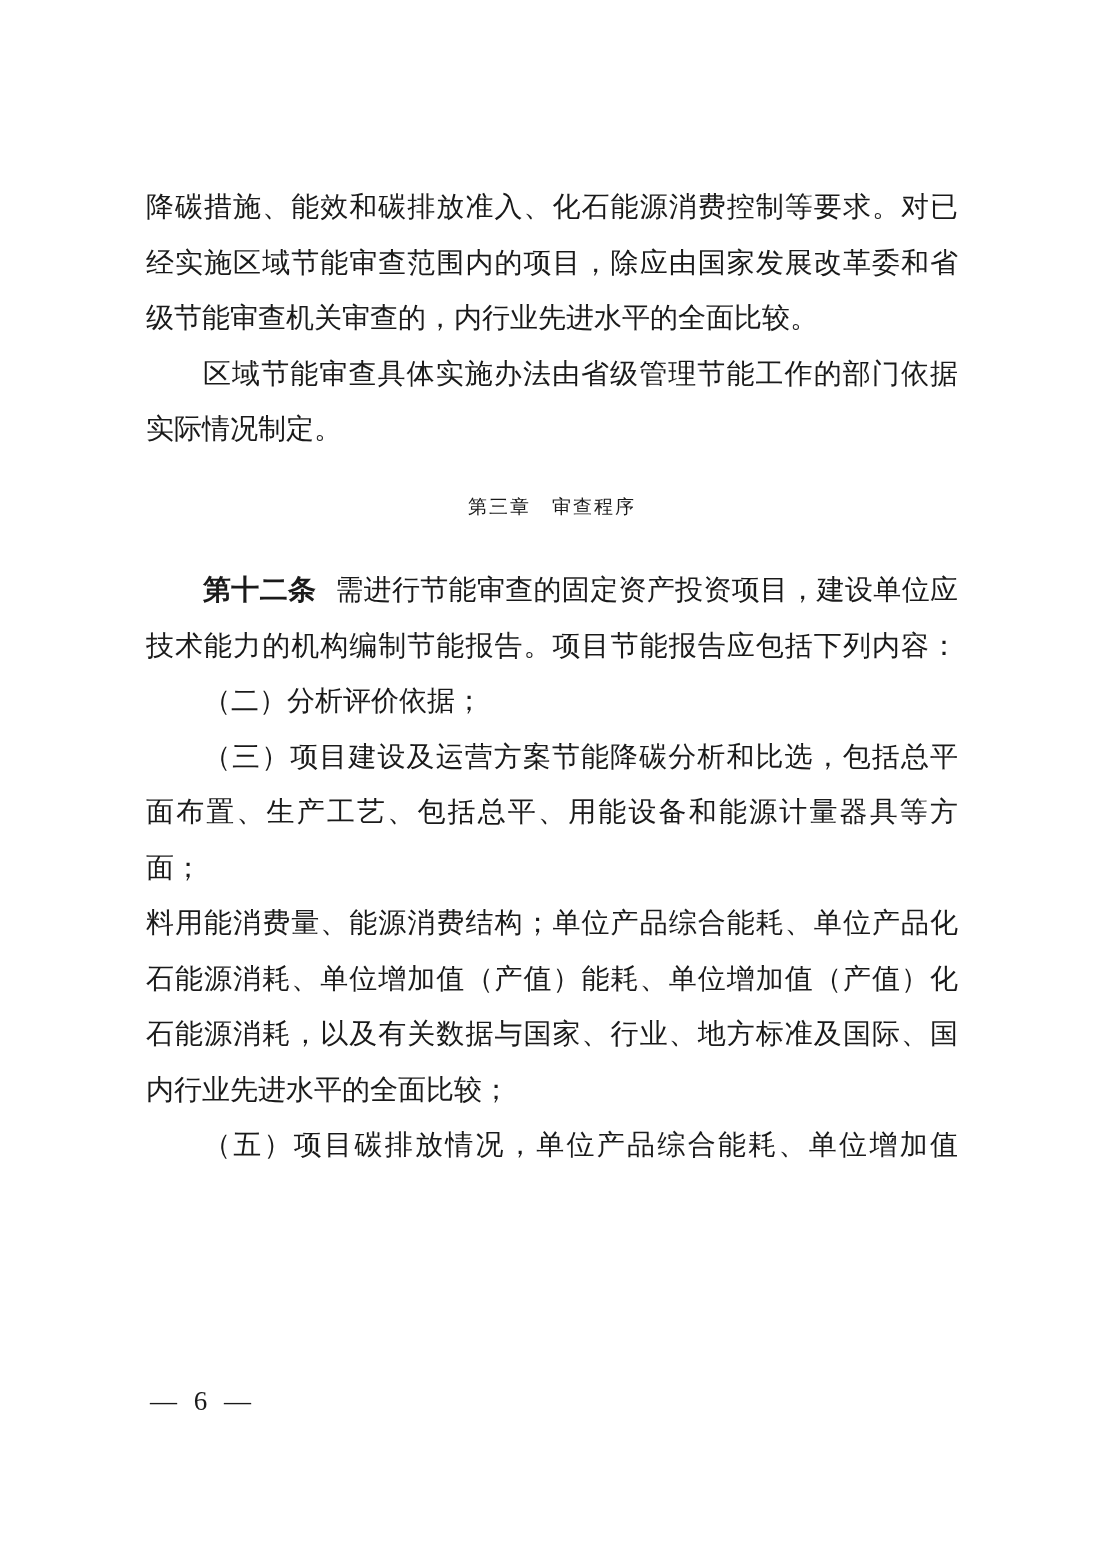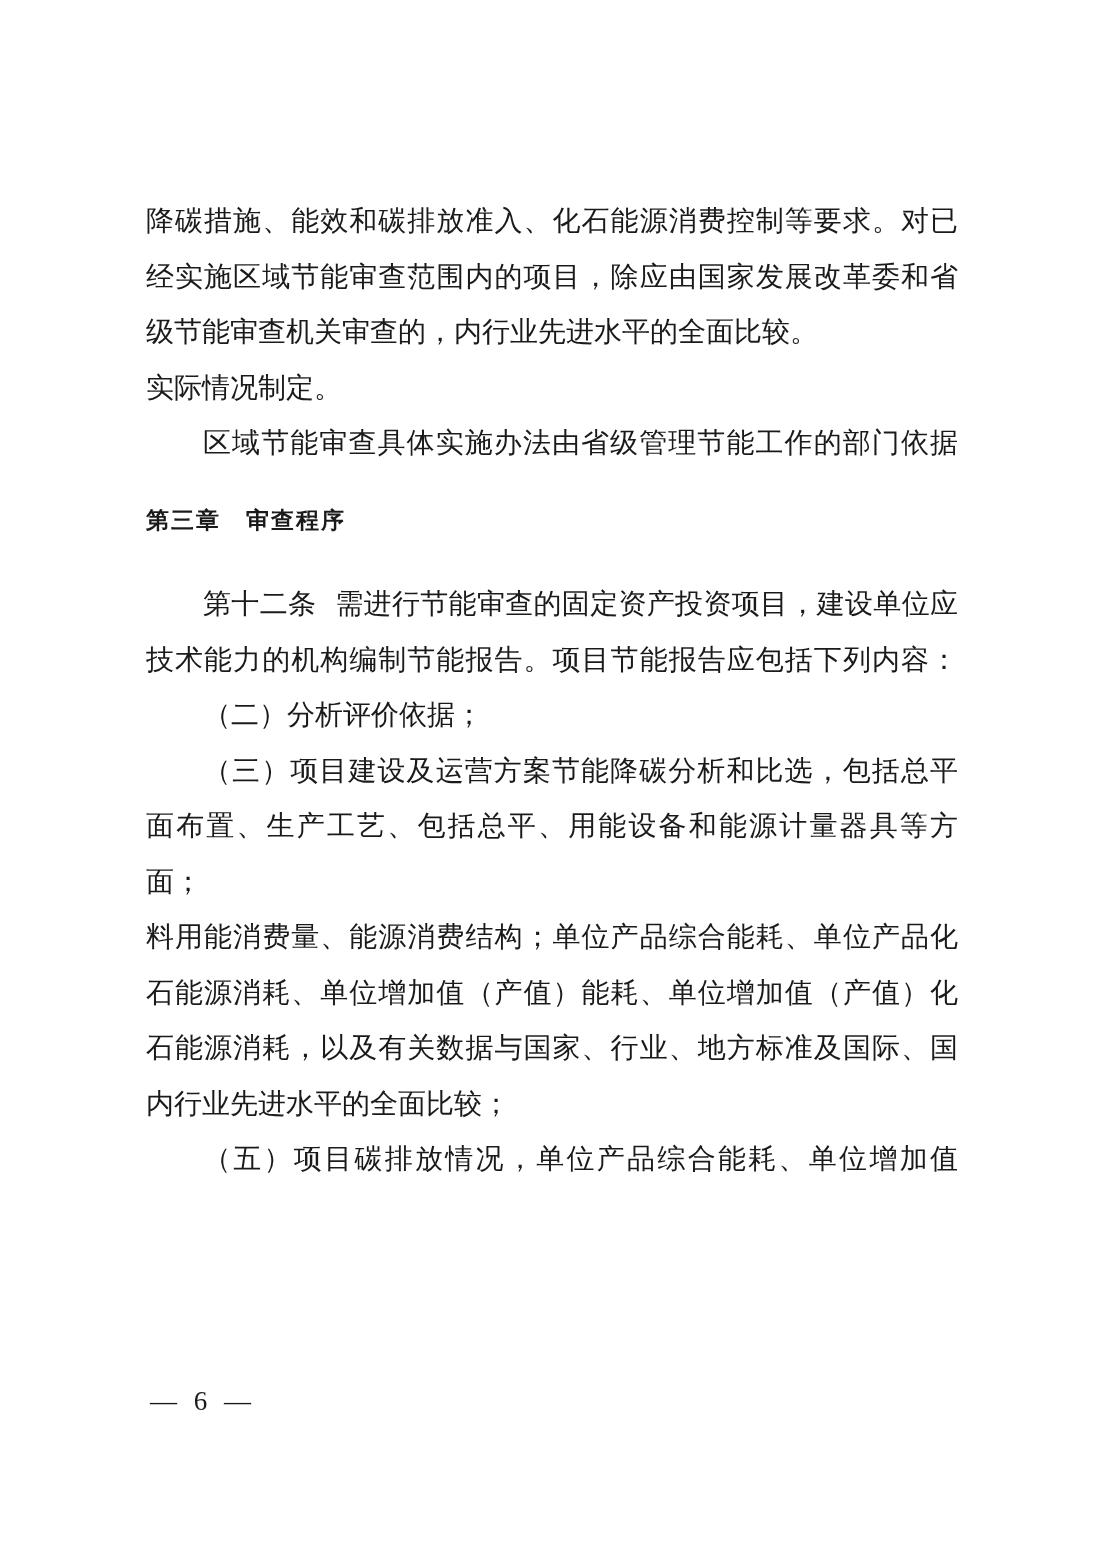--- a/index.html
+++ b/index.html
@@ -8,44 +8,45 @@
     height: 1559px;
     background: #ffffff;
     position: relative;
     overflow: hidden;
     font-family: "Liberation Serif", "DejaVu Serif", serif;
     color: #1a1a1a;
   }
   .content {
     position: absolute;
     left: 146px;
-    top: 193px;
+    top: 179px;
     width: 812px;
     font-size: 28px;
   }
   .line {
     margin: 0;
     line-height: 55.5px;
     text-align: justify;
   }
   
   .j { text-align-last: justify; }
   
   .ind { padding-left: 57px; }
   .chapter {
     margin: 22px 0 28px 0;
     line-height: 55.5px;
+    text-align: center;
     font-family: "Liberation Sans", "DejaVu Sans", sans-serif;
-    font-weight: bold;
-    font-size: 23px;
+    font-weight: normal;
+    font-size: 19px;
     letter-spacing: 2px;
   }
   .art {
     font-family: "Liberation Sans", "DejaVu Sans", sans-serif;
-    font-weight: normal;
+    font-weight: bold;
     margin-right: 19px;
   }
   .page-footer {
     position: absolute;
     left: 150px;
     top: 1386px;
     font-size: 27px;
     letter-spacing: 5px;
     color: #1a1a1a;
   }
@@ -54,22 +55,22 @@
 <body>
 
 <div class="page">
 
   <main class="content">
 
     <p class="line j">降碳措施、能效和碳排放准入、化石能源消费控制等要求。对已</p>
     <p class="line j">经实施区域节能审查范围内的项目，除应由国家发展改革委和省</p>
     <p class="line">级节能审查机关审查的，内行业先进水平的全面比较。</p>
 
+    <p class="line j ind">区域节能审查具体实施办法由省级管理节能工作的部门依据</p>
     <p class="line">实际情况制定。</p>
-    <p class="line j ind">区域节能审查具体实施办法由省级管理节能工作的部门依据</p>
 
     <h2 class="chapter">第三章　审查程序</h2>
 
     <p class="line j ind"><span class="art">第十二条</span><span>需进行节能审查的固定资产投资项目，建设单位应</span></p>
     <p class="line j">技术能力的机构编制节能报告。项目节能报告应包括下列内容：</p>
 
     <p class="line ind">（二）分析评价依据；</p>
 
     <p class="line j ind">（三）项目建设及运营方案节能降碳分析和比选，包括总平</p>
     <p class="line j">面布置、生产工艺、包括总平、用能设备和能源计量器具等方</p>

